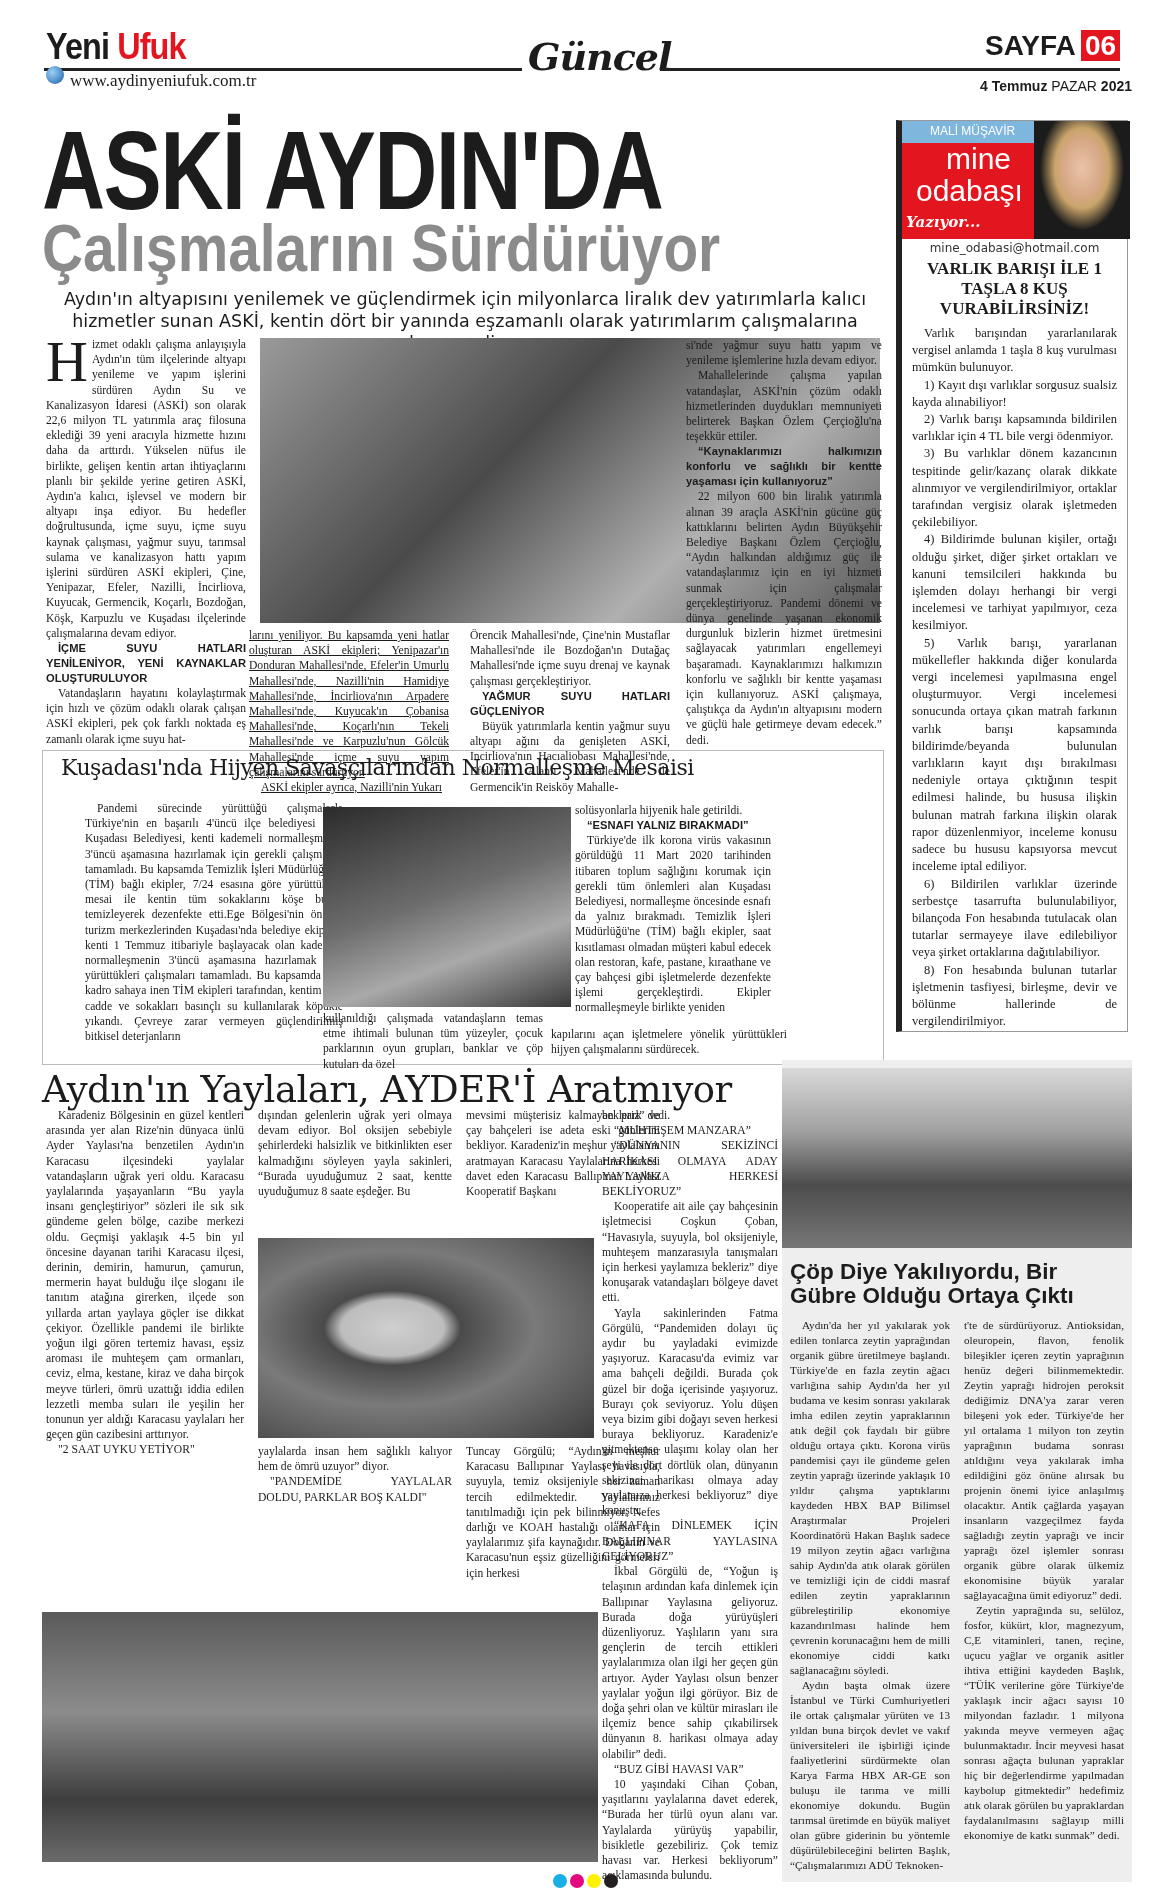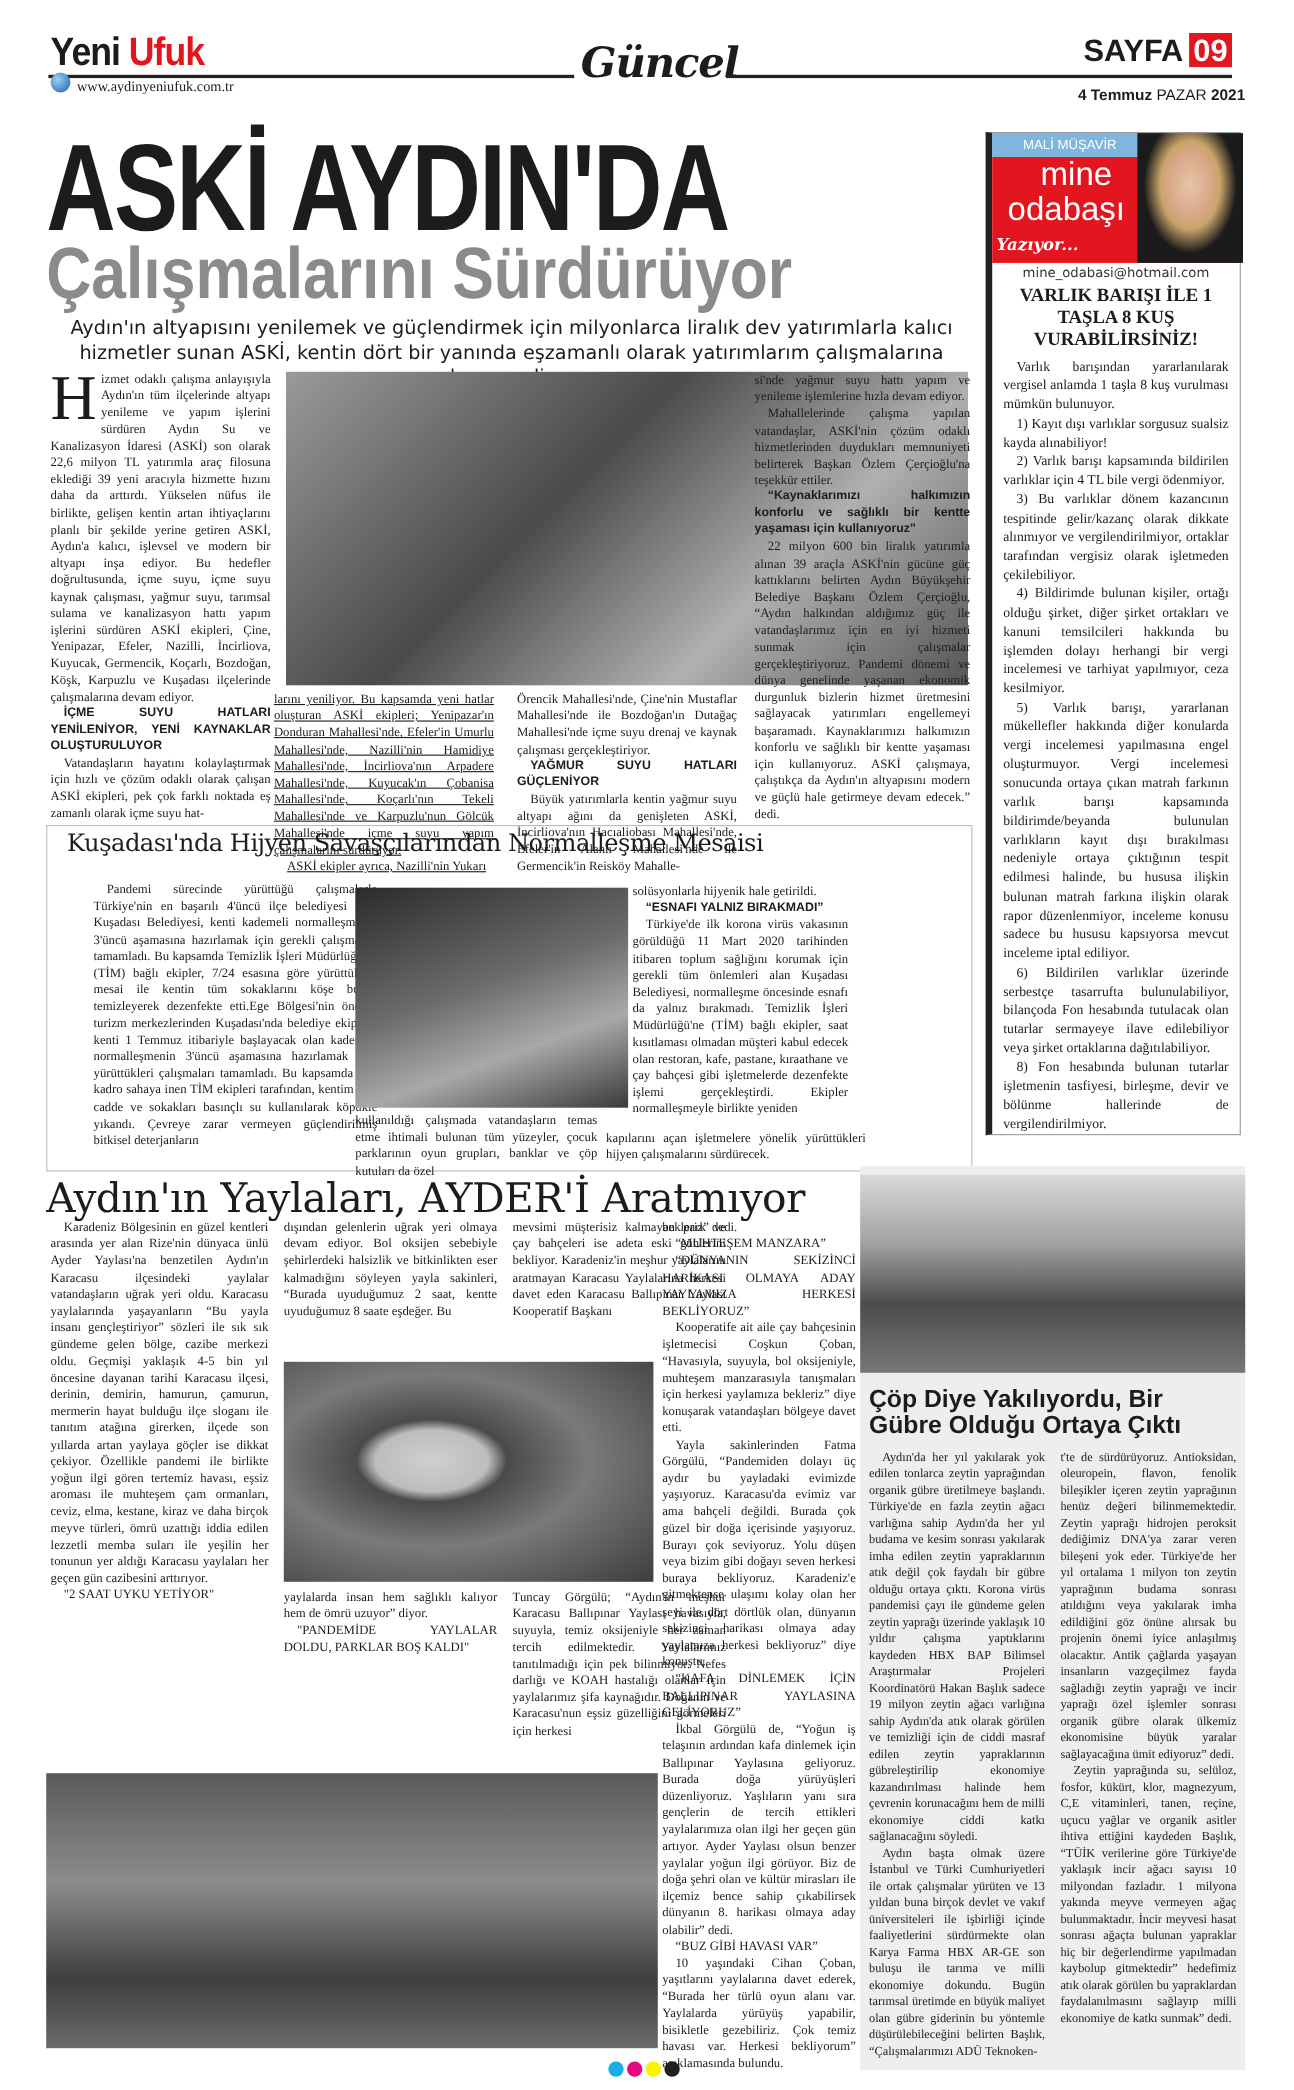--- a/index.html
+++ b/index.html
@@ -37,26 +37,26 @@
 </head>
 <body>
 
 <div class="abs" style="left:0;top:0;width:1176px;height:95px;">
   <div class="abs logo-yeni" style="left:46px;top:26px;white-space:nowrap;">
     <span>Yeni</span>
     <span class="logo-ufuk">Ufuk</span>
   </div>
   <div class="abs rule" style="left:44px;top:68px;width:478px;"></div>
   <div class="abs" style="left:46px;top:66px;width:18px;height:18px;border-radius:50%;background:radial-gradient(circle at 35% 35%,#9bd1f5,#1a5ea8);"></div>
-  <div class="abs" style="left:70px;top:71px;font-family:'Liberation Serif',serif;font-size:13px;">www.aydinyeniufuk.com.tr</div>
+  <div class="abs" style="left:70px;top:71px;font-family:'Liberation Serif',serif;font-size:17px;">www.aydinyeniufuk.com.tr</div>
   <div class="abs guncel" style="left:528px;top:34px;">Güncel</div>
   <div class="abs rule" style="left:660px;top:68px;width:460px;"></div>
   <div class="abs" style="left:985px;top:30px;white-space:nowrap;">
     <span class="sayfa">SAYFA</span>
-    <span class="sayfa-num">09</span>
+    <span class="sayfa-num">06</span>
   </div>
   <div class="abs date" style="left:980px;top:78px;white-space:nowrap;">
     <b>4 Temmuz</b>
     <span>PAZAR</span>
     <b>2021</b>
   </div>
 </div>
 
 <div class="abs main-title" style="left:42px;top:115px;">ASKİ AYDIN'DA</div>
 <div class="abs main-sub" style="left:42px;top:215px;">Çalışmalarını Sürdürüyor</div>

